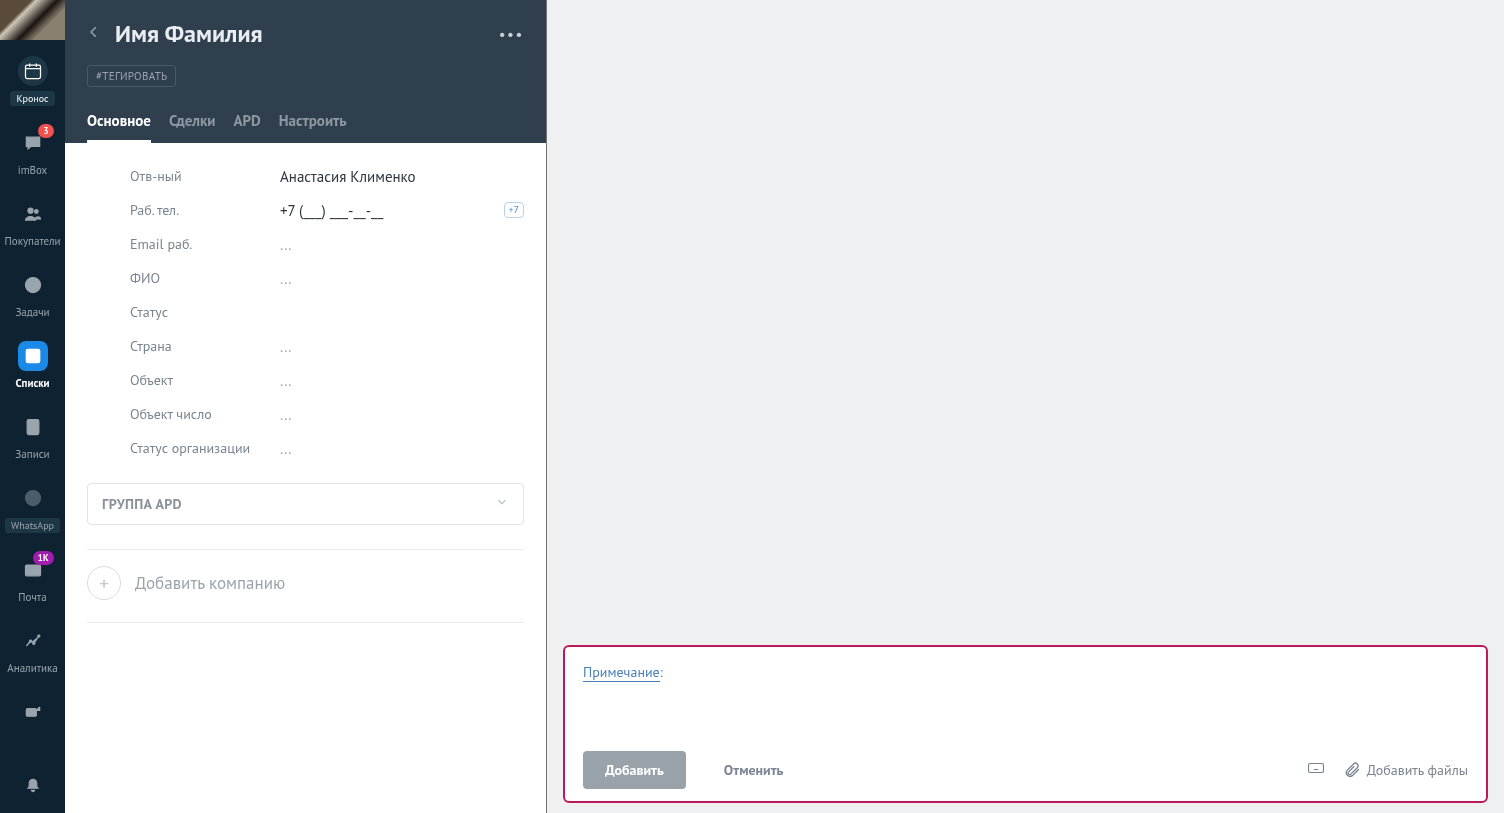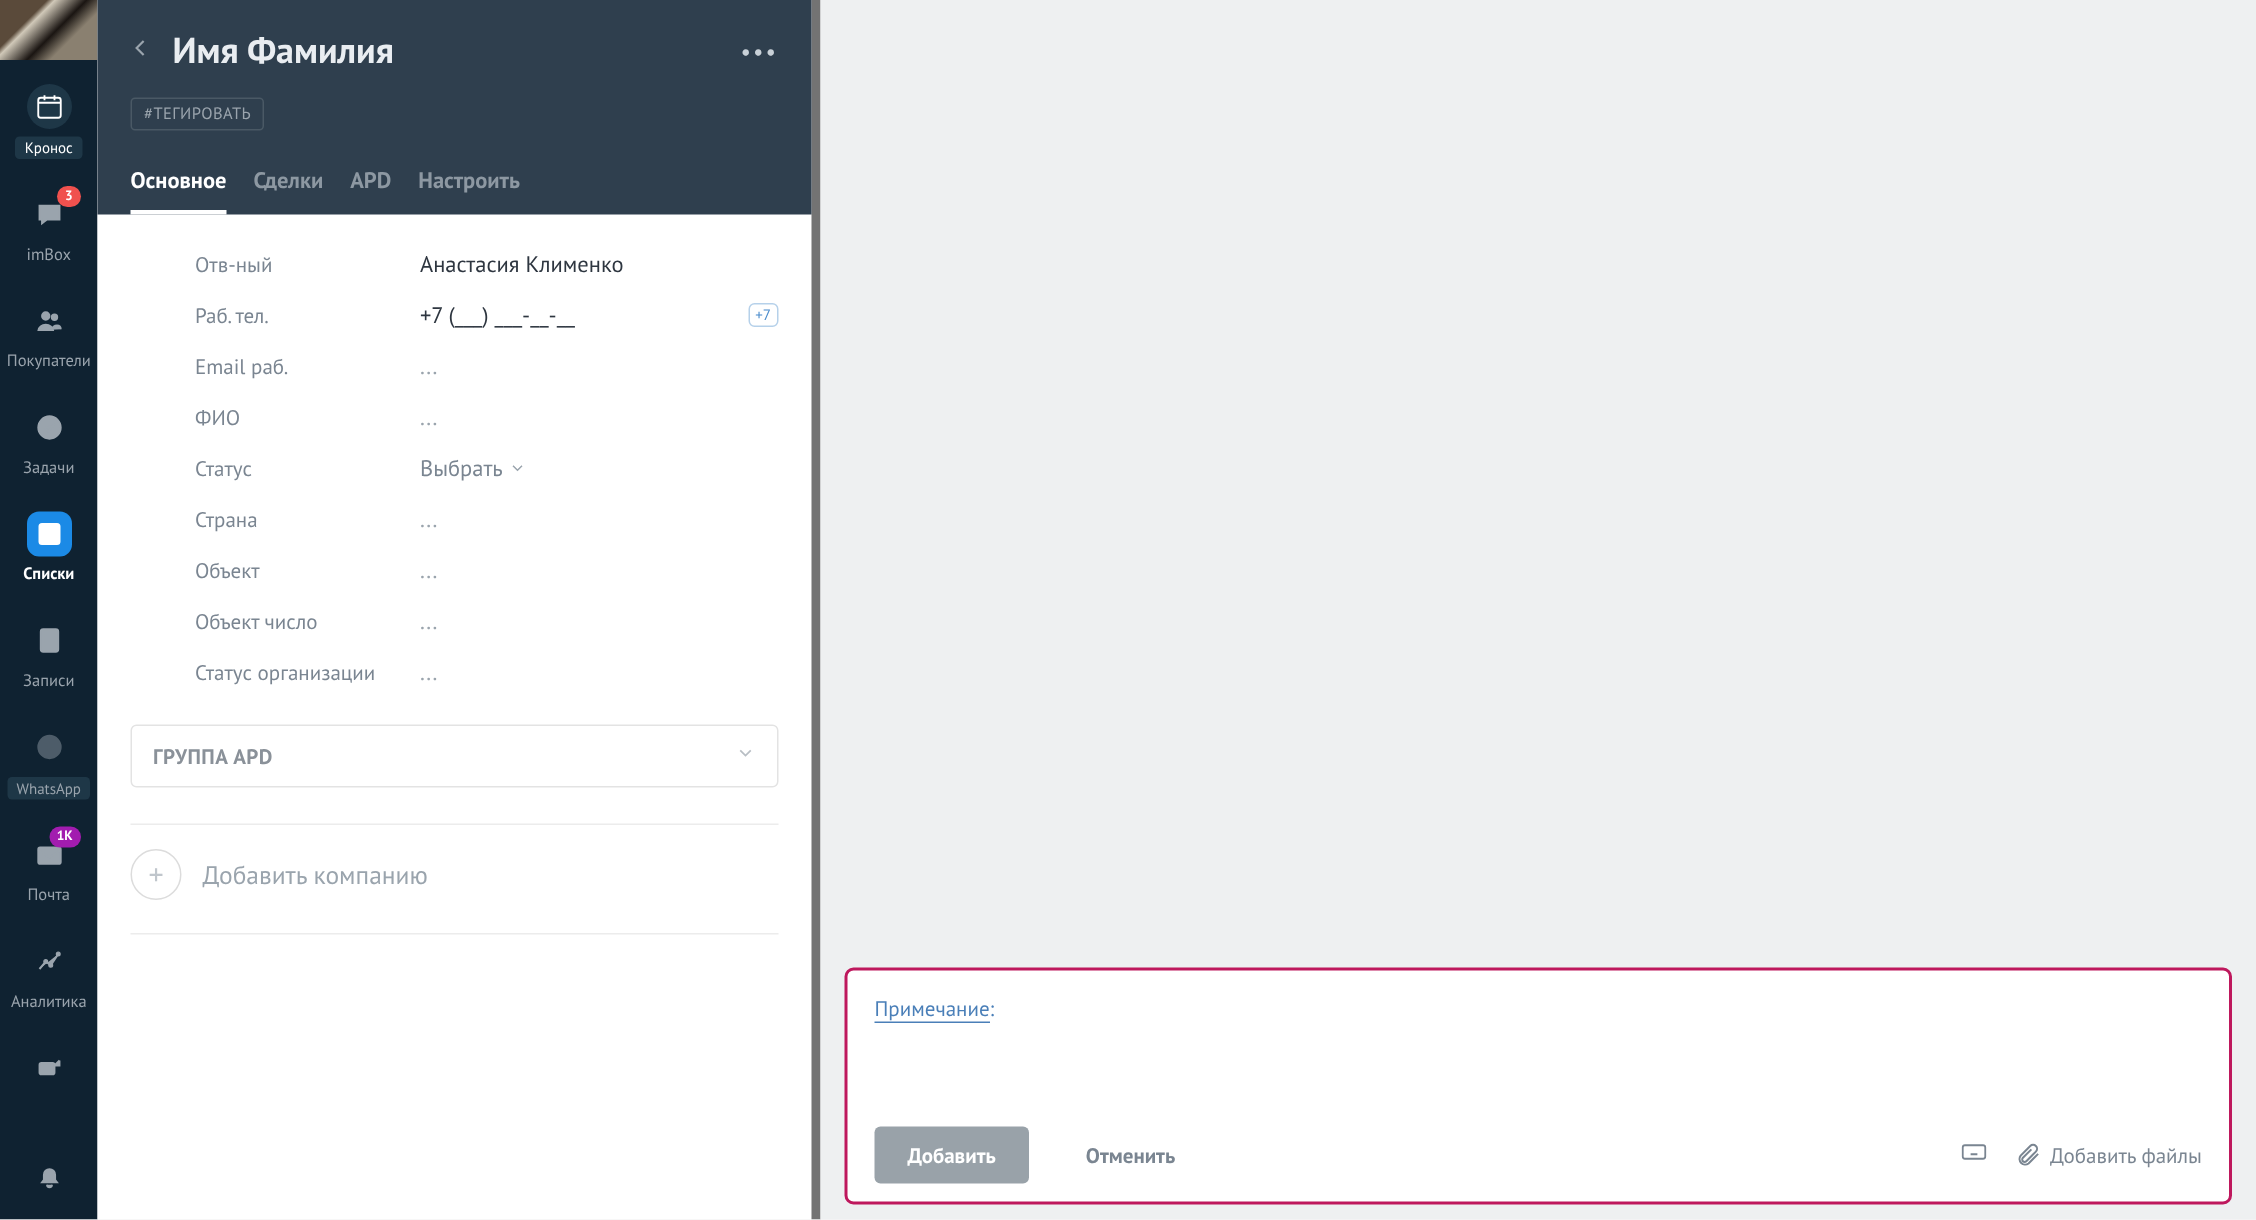--- a/index.html
+++ b/index.html
@@ -53,21 +53,21 @@
     line-height: 12px;
   }
   .badge.orange { background:#a21caf;text-align:right; }
   .nav-icon { width: 20px; height: 20px; fill: currentColor; stroke: currentColor; }
 
   
   .detail-pane {
     width: 482px; flex: 0 0 482px;
     background:#fff;
     display: flex; flex-direction: column;
-    border-right: 6px solid #737373;
+    border-right: 1px solid #737373;
   }
   .detail-header {
     background:#2f3f4e;
     color:#fff;
     padding: 18px 22px 0;
   }
   .dh-top { display:flex; align-items:center; gap:14px; }
   .back-btn { color:#9aa4ad; cursor:pointer; }
   .dh-title { font-size: 24px; font-weight: 700; flex:1; color:#e9edf1; }
   .dh-more { color:#c9d1d8; cursor:pointer; letter-spacing:2px; font-weight:700; }
@@ -312,28 +312,20 @@
 
     <div class="field-row">
       <div class="field-label">ФИО</div>
       <div class="field-value placeholder">
           <span class="dots">...</span>
         </div>
     </div>
 
     <div class="field-row">
       <div class="field-label">Статус</div>
-      <div class="field-value">
-        <span class="select-val">
-          <span>Выбрать</span>
-          <svg width="12" height="12" viewBox="0 0 24 24" fill="none" stroke="#9aa4ad" stroke-width="2">
-              <path d="M6 9l6 6 6-6"></path>
-            </svg>
-        </span>
-      </div>
     </div>
 
     <div class="field-row">
       <div class="field-label">Страна</div>
       <div class="field-value placeholder">
           <span class="dots">...</span>
         </div>
     </div>
 
     <div class="field-row">

